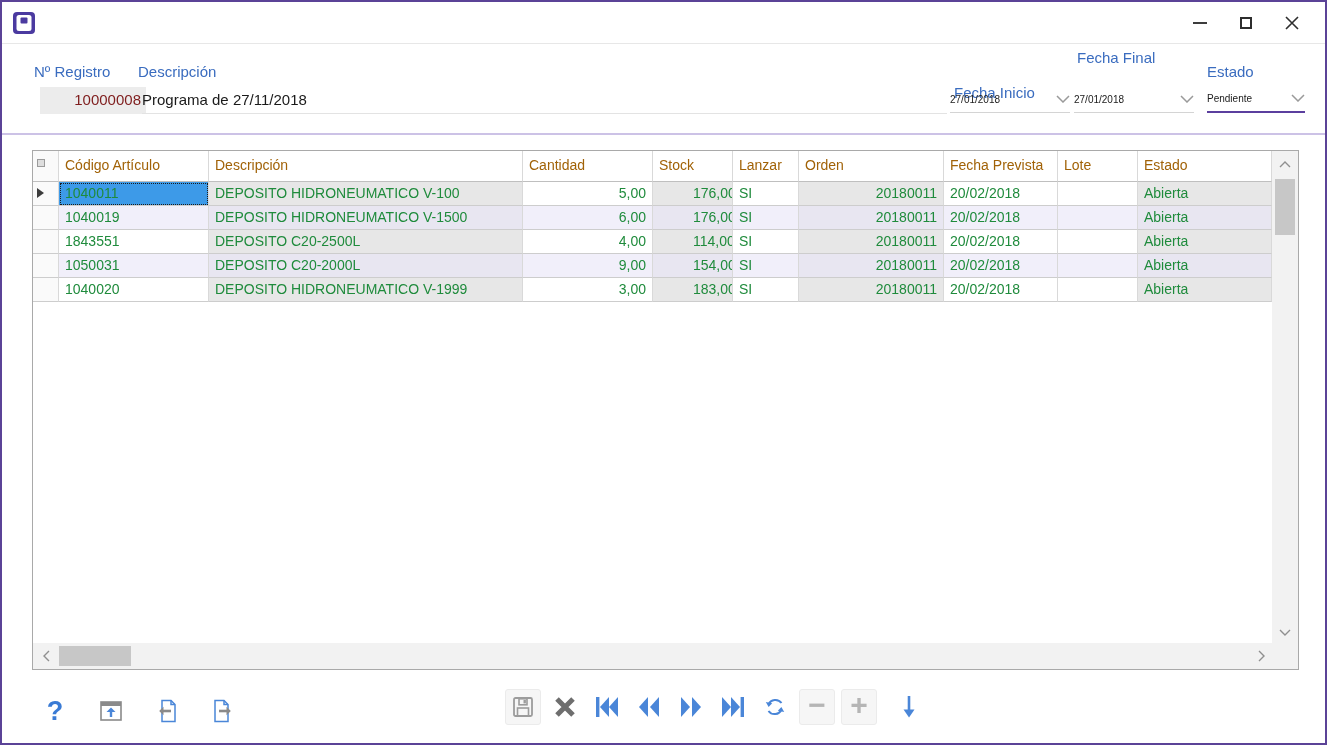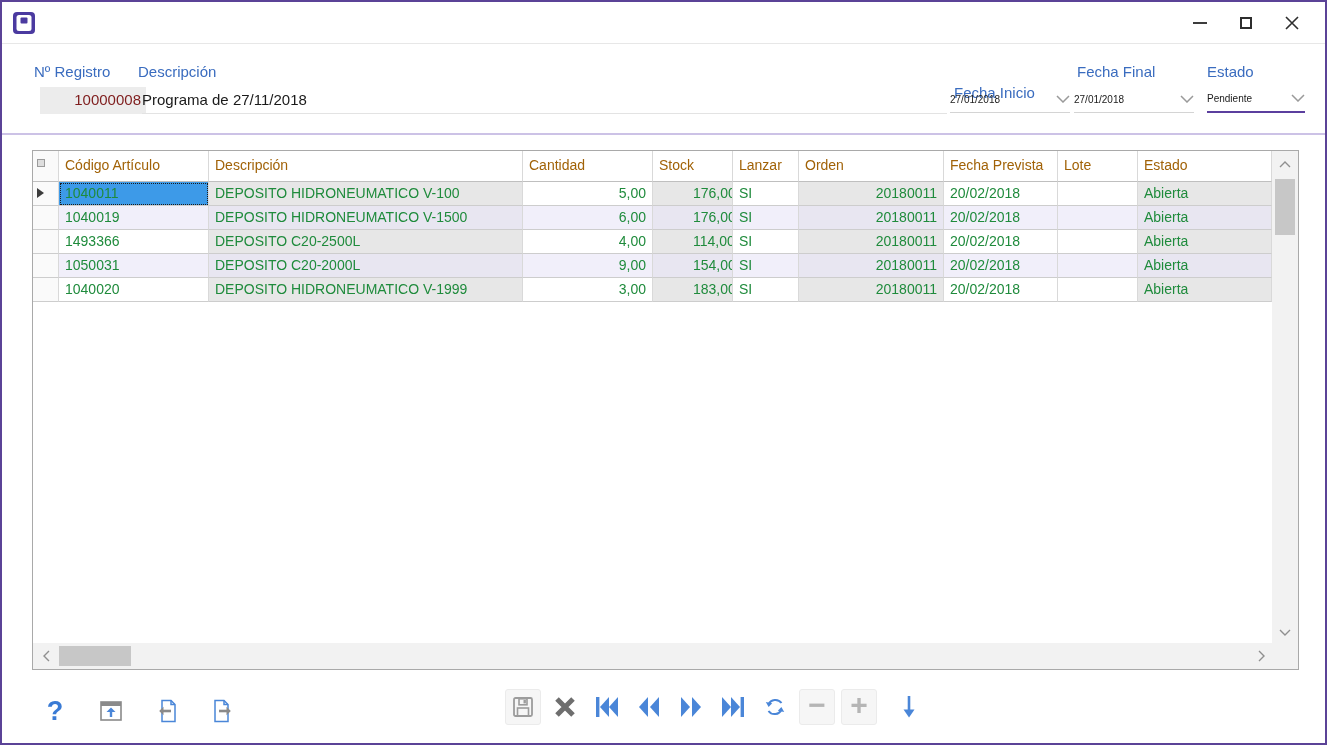--- a/index.html
+++ b/index.html
@@ -91,21 +91,21 @@
         <svg width="16" height="16" viewBox="0 0 16 16">
           <path d="M2 2 L14 14 M14 2 L2 14" stroke="#2e2e2e" stroke-width="1.6" fill="none"></path>
         </svg>
       </div>
     </div>
   </div>
 
   <div class="flabel" style="left:32px;top:61px;">Nº Registro</div>
   <div class="flabel" style="left:136px;top:61px;">Descripción</div>
   <div class="flabel" style="left:952px;top:61px;margin-top:21px;">Fecha Inicio</div>
-  <div class="flabel" style="left:1075px;top:61px;">Fecha Final</div>
+  <div class="flabel" style="left:1075px;top:47px;">Fecha Final</div>
   <div class="flabel" style="left:1205px;top:61px;">Estado</div>
 
   <div class="fvalue reg-box">10000008</div>
   <div class="fvalue desc-box">Programa de 27/11/2018</div>
 
   <div class="combo" style="left:948px;width:120px;">
     <div class="val">27/01/2018</div>
     <svg class="chev" width="14" height="8" viewBox="0 0 14 8">
       <polyline points="1,1 7,7 13,1" fill="none" stroke="#9a9a9a" stroke-width="1.5"></polyline>
     </svg>
@@ -164,21 +164,21 @@
         <div class="cell ro num">176,00</div>
         <div class="cell edit">SI</div>
         <div class="cell ro num">20180011</div>
         <div class="cell edit">20/02/2018</div>
         <div class="cell edit"></div>
         <div class="cell ro">Abierta</div>
       </div>
 
       <div class="grid-row">
         <div class="cell ind"></div>
-        <div class="cell edit">1493366</div>
+        <div class="cell edit">1843551</div>
         <div class="cell ro">DEPOSITO C20-2500L</div>
         <div class="cell edit num">4,00</div>
         <div class="cell ro num">114,00</div>
         <div class="cell edit">SI</div>
         <div class="cell ro num">20180011</div>
         <div class="cell edit">20/02/2018</div>
         <div class="cell edit"></div>
         <div class="cell ro">Abierta</div>
       </div>
 

